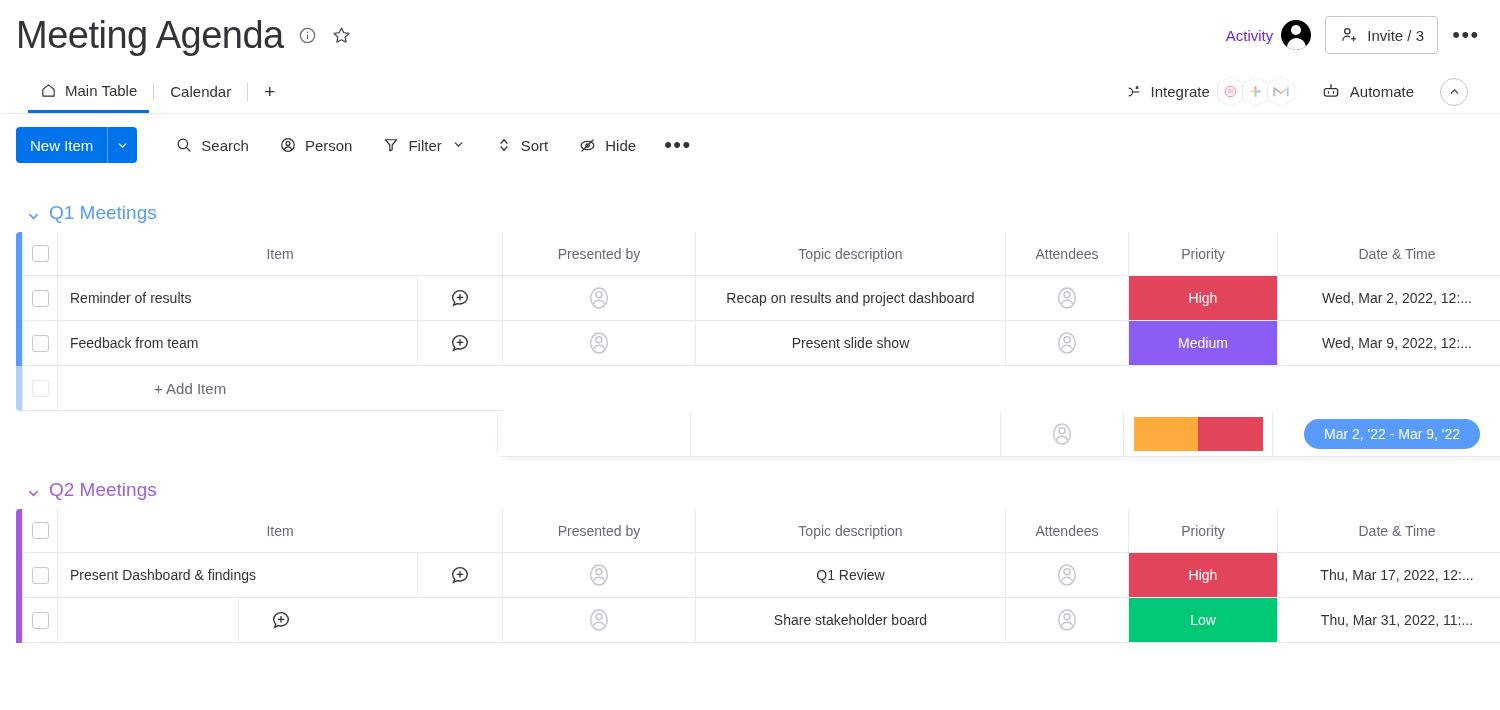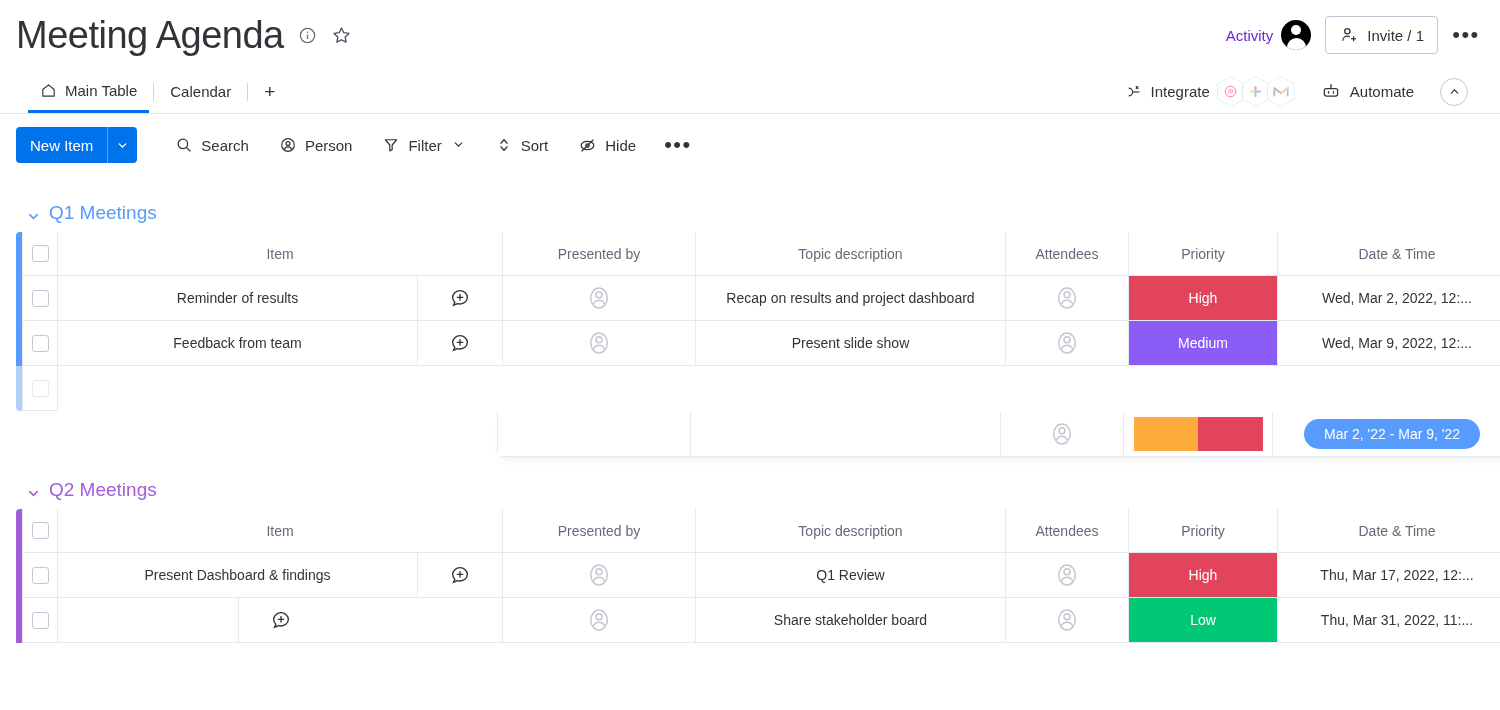--- a/index.html
+++ b/index.html
@@ -155,21 +155,21 @@
     font-size: 14px; color: #323338; background: #fff;
     overflow: hidden; white-space: nowrap; text-overflow: ellipsis;
   }
   .header-row .cell {
     color: #676879; font-size: 14px; background: #fff;
     border-bottom: 1px solid #e6e9ef;
   }
   .header-row { height: 44px; }
   .c-check { width: 36px; flex: none; border-left: 1px solid #e6e9ef; }
   .c-item  { width: 445px; flex: none; position: relative; justify-content: center; }
-  .c-item-label { flex: 1; text-align: center; padding: 0 12px; overflow: hidden; text-overflow: ellipsis; }
+  .c-item-label { flex: 1; padding: 0 12px; overflow: hidden; text-overflow: ellipsis; }
   .c-person { width: 193px; flex: none; }
   .c-topic  { width: 310px; flex: none; }
   .c-attend { width: 123px; flex: none; }
   .c-prio   { width: 149px; flex: none; }
   .c-date   { width: 238px; flex: none; border-right: none; }
 
   .chat-divider { width: 1px; align-self: stretch; background: #e6e9ef; }
   .chat-icon-wrap { width: 84px; display: flex; align-items: center; justify-content: center; flex: none; }
 
   .chk {
@@ -238,21 +238,21 @@
       <span class="activity-label">Activity</span>
       <span class="avatar"></span>
     </div>
     <div class="invite-btn">
       <svg width="20" height="20" viewBox="0 0 24 24" fill="none" stroke="#323338" stroke-width="1.5">
         <circle cx="10" cy="7.5" r="3.2"></circle>
         <path d="M4.6 19c0-3.3 2.5-5.6 5.4-5.6 1.1 0 2.1.3 2.9.9"></path>
         <line x1="17.5" y1="13.5" x2="17.5" y2="19.5"></line>
           <line x1="14.5" y1="16.5" x2="20.5" y2="16.5"></line>
       </svg>
-      <span>Invite / 1</span>
+      <span>Invite / 3</span>
     </div>
     <div class="dots-btn">
       <span>•••</span>
     </div>
   </div>
 </div>
 
 <div class="tabs-row">
   <div class="tabs">
     <div class="tab active">
@@ -518,20 +518,21 @@
           <span class="prio-chip" style="background:#8b5cf6">Medium</span>
         </div>
         <div class="cell c-date">Wed, Mar 9, 2022, 12:...</div>
       </div>
 
       <div class="trow add-item-row">
         <div class="accent round-bot" style="background:#b3d0fd"></div>
         <div class="cell c-check">
           <span class="chk faded"></span>
         </div>
+        <div class="cell c-item add-item-label" style="border-right:none">+ Add Item</div>
       </div>
 
       <div class="summary" style="left:481px; top:180px;">
         <div class="scell s-person"></div>
         <div class="scell s-topic"></div>
         <div class="scell s-attend">
           <span class="avatar-ph">
             <svg width="30" height="30" viewBox="0 0 24 24" fill="none" stroke="#c5c7d0" stroke-width="1.2">
               <ellipse cx="12" cy="12" rx="6.6" ry="8"></ellipse>
                 <circle cx="12" cy="9.3" r="2.4"></circle>

